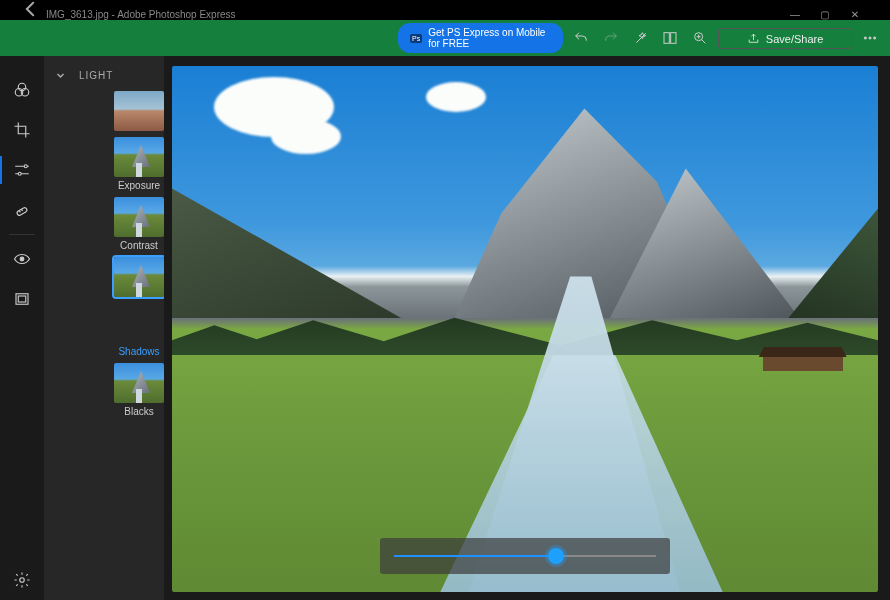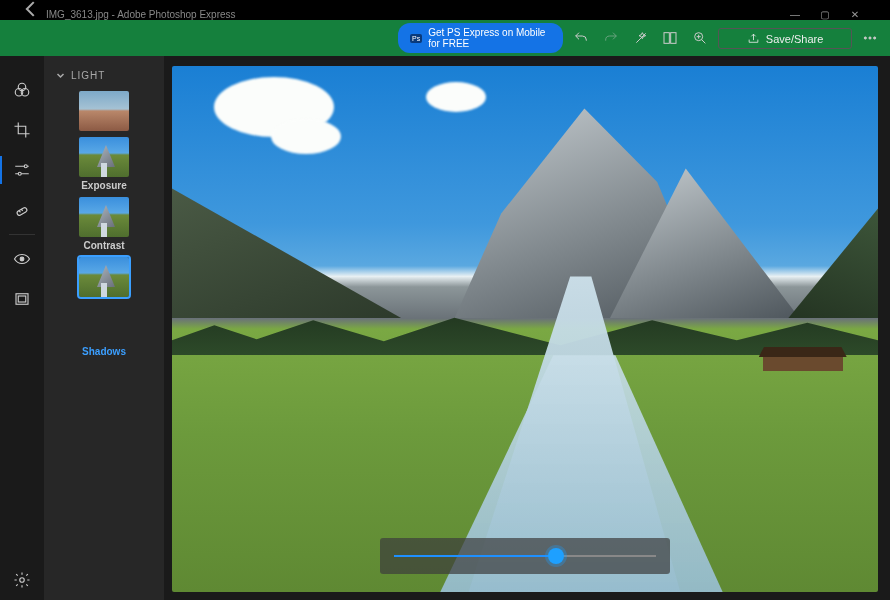--- a/index.html
+++ b/index.html
@@ -27,23 +27,23 @@
   
   .iconstrip { width:44px; background:#1a1a1a; display:flex; flex-direction:column; align-items:center; padding-top:14px; gap:0; }
   .iconstrip .tool { width:44px; height:40px; display:flex; align-items:center; justify-content:center; cursor:pointer; position:relative;}
   .iconstrip .tool svg { width:18px; height:18px; fill:none; stroke:#ccc; stroke-width:1.5; }
   .iconstrip .tool.active::before { content:""; position:absolute; left:0; top:6px; bottom:6px; width:2px; background:#1473e6;}
   .iconstrip .spacer { flex:1;}
   .iconstrip .hr { width:26px; height:1px; background:#333; margin:4px 0;}
   
   
   .panel { width:120px; background:#272727; display:flex; flex-direction:column; padding:10px 0; overflow:hidden;}
-  .panel .section-head { display:flex; align-items:center; gap:6px; padding:4px 12px 10px 12px; font-size:10px; letter-spacing:1px; color:#aaa; cursor:pointer;}
+  .panel .section-head { display:flex; align-items:center; gap:14px; padding:4px 12px 10px 12px; font-size:10px; letter-spacing:1px; color:#aaa; cursor:pointer;}
   .panel .section-head svg{width:9px;height:9px;fill:none;stroke:#aaa;stroke-width:2;}
-  .thumbs { display:flex; flex-direction:column; align-items:center; gap:6px; overflow:hidden;font-weight:bold;}
+  .thumbs { display:flex; flex-direction:column; align-items:flex-end; gap:6px; overflow:hidden;}
   .thumb-item { display:flex; flex-direction:column; align-items:center; gap:3px; cursor:pointer;}
   .thumb { width:50px; height:40px; border-radius:2px; background:#555;}
   .thumb-item.selected .thumb-label { color:#3b9fff;margin-top:46px; }
   .thumb-item.selected .thumb { outline:2px solid #3b9fff; }
   .thumb-label { font-size:10px; color:#ccc;}
   
   
   .landscape { background:linear-gradient(to bottom,#3a8fdd 0%,#59a8e6 40%,#6b8a3a 45%,#4f6e2e 100%); position:relative; overflow:hidden;}
   .landscape::before{content:"";position:absolute;left:18px;top:8px;width:18px;height:22px;background:linear-gradient(135deg,#aeb7c0,#6a7079);clip-path:polygon(50% 0,100% 100%,0 100%);} 
   .landscape::after{content:"";position:absolute;bottom:0;left:22px;width:6px;height:14px;background:#cfd8df;}
@@ -206,20 +206,24 @@
           <div class="thumb landscape"></div>
           <div class="thumb-label">Exposure</div>
         </div>
         <div class="thumb-item">
           <div class="thumb landscape"></div>
           <div class="thumb-label">Contrast</div>
         </div>
         <div class="thumb-item selected">
           <div class="thumb landscape"></div>
           <div class="thumb-label">Shadows</div>
+        </div>
+        <div class="thumb-item">
+          <div class="thumb landscape"></div>
+          <div class="thumb-label">Blacks</div>
         </div>
       </div>
   </div>
 
   <div class="canvas-wrap">
     <div class="canvas">
       <div class="cloud c1"></div>
       <div class="cloud c2"></div>
       <div class="cloud c3"></div>
       <div class="mtn m0"></div>

